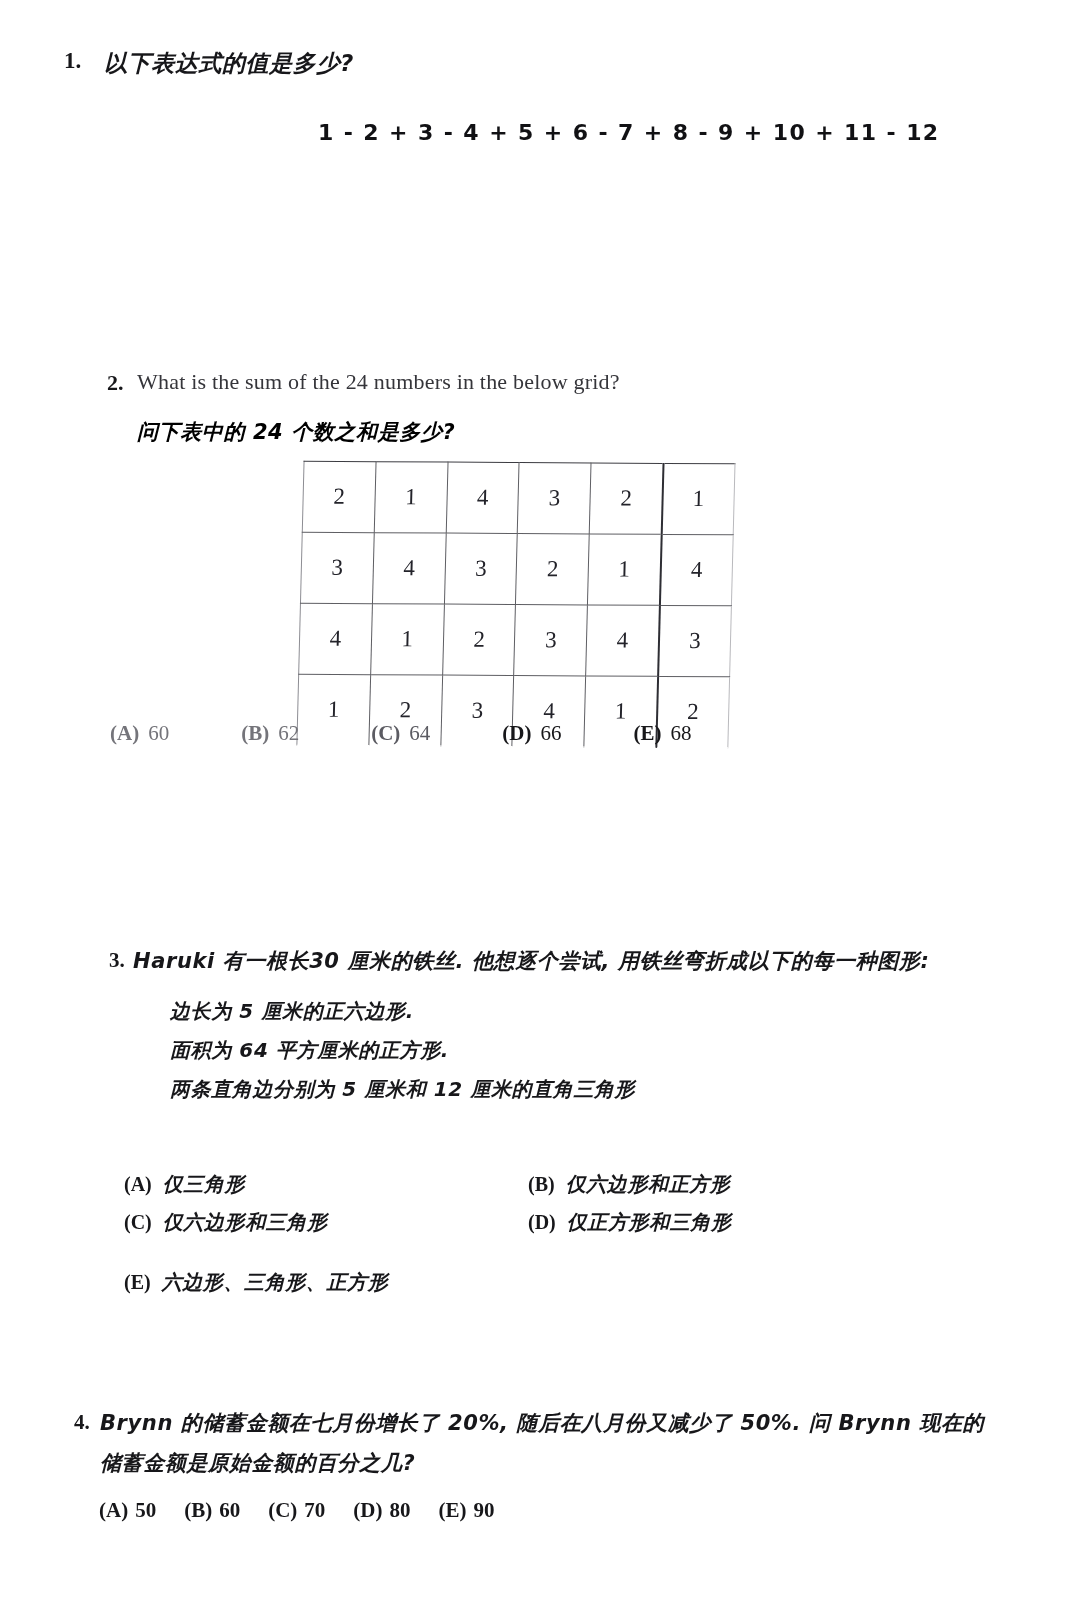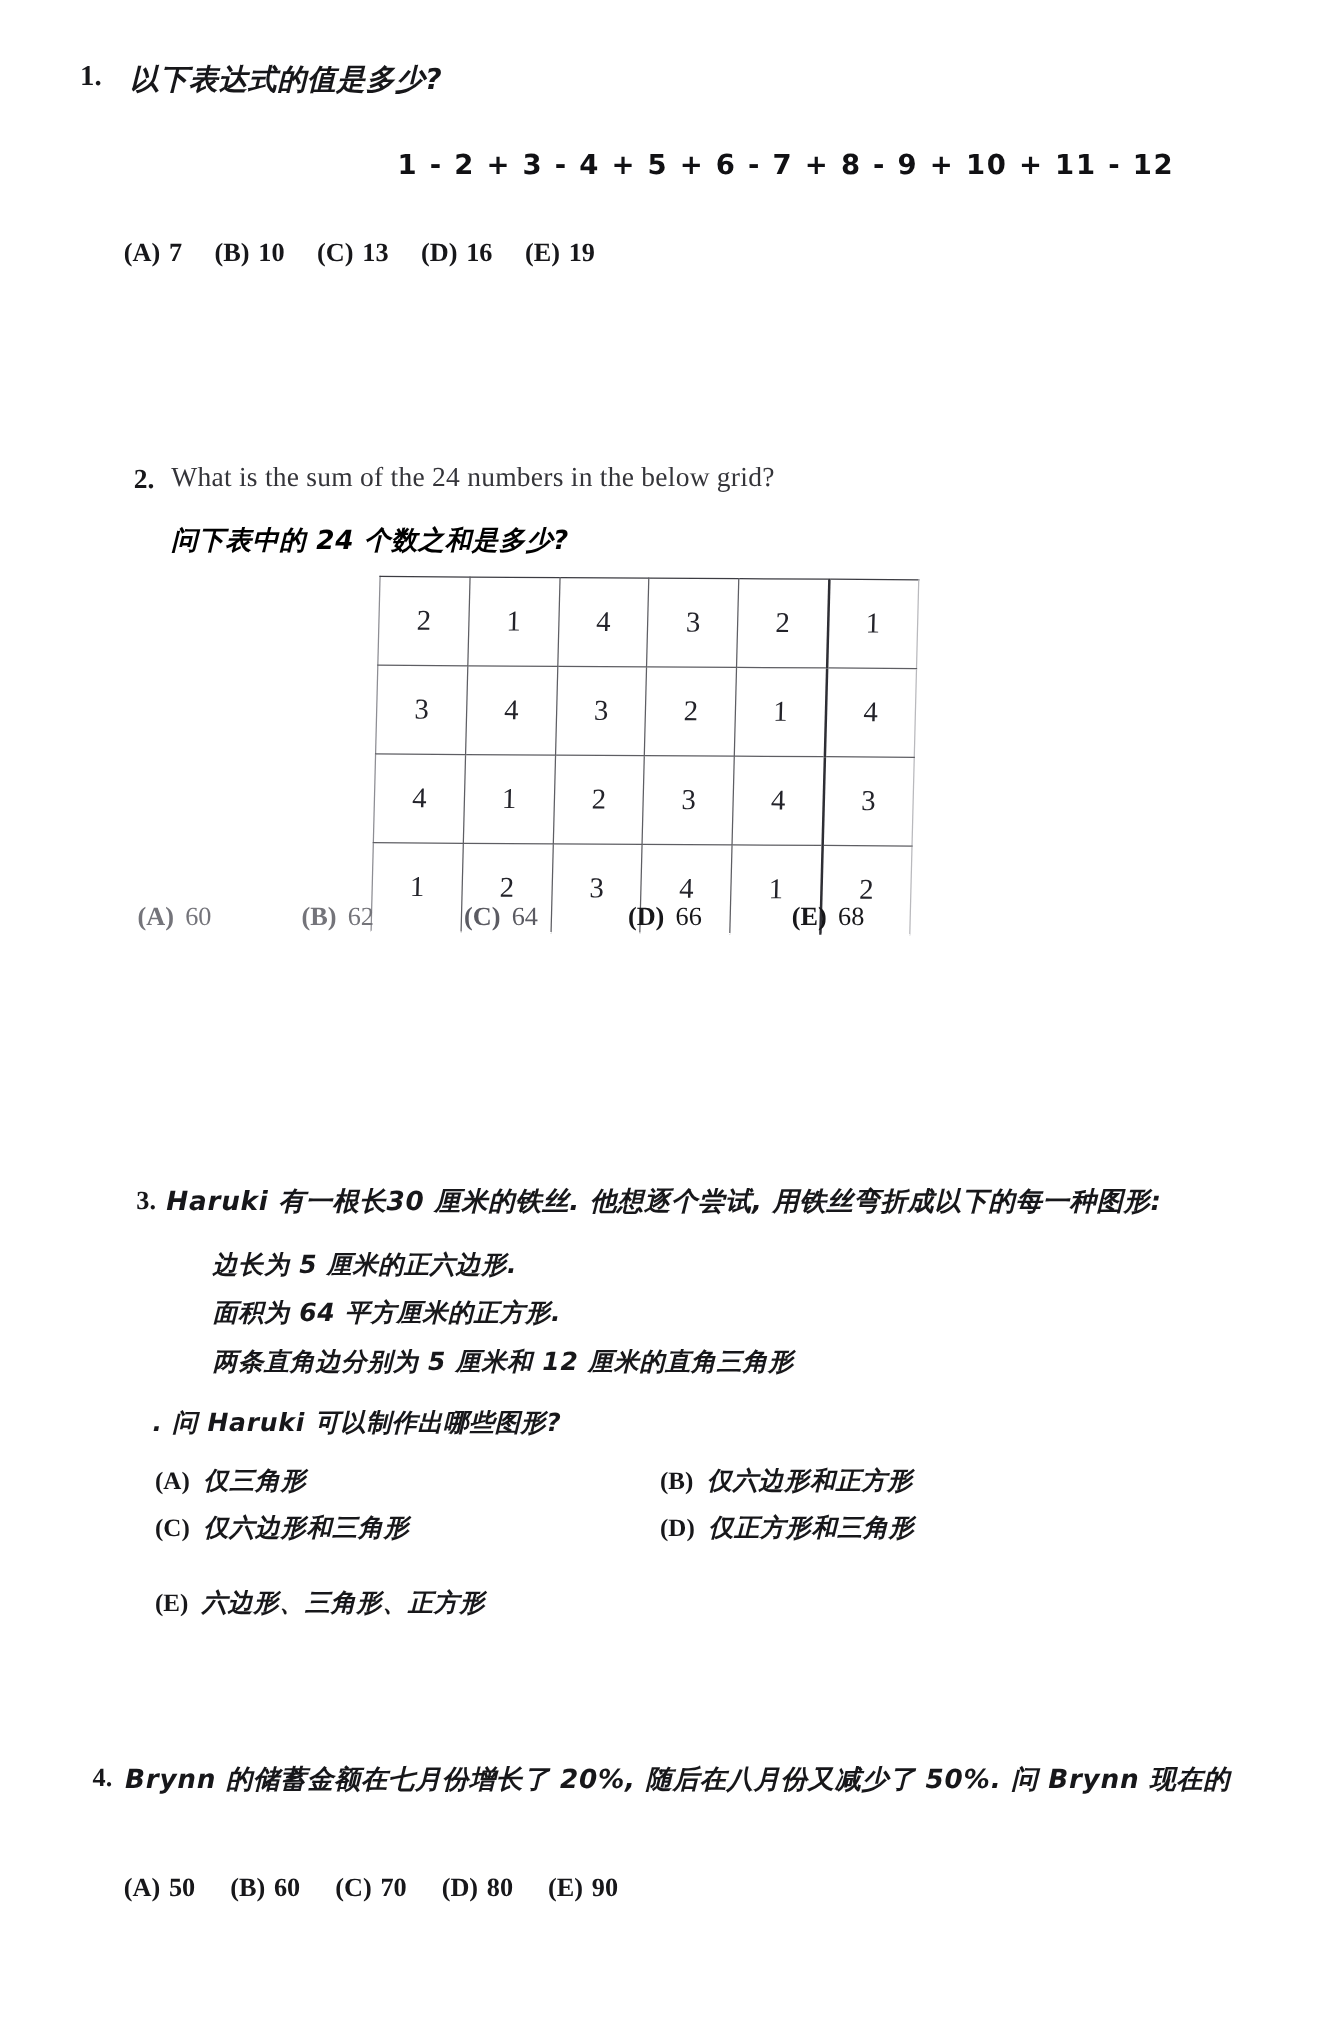--- a/index.html
+++ b/index.html
@@ -157,33 +157,20 @@
 </head>
 <body>
 
 <div class="page">
 
   <div class="blk qnum" id="q1-number">1.</div>
   <div class="blk cjk" id="q1-stem">以下表达式的值是多少?</div>
 
   <div class="blk" id="q1-expression">1 - 2 + 3 - 4 + 5 + 6 - 7 + 8 - 9 + 10 + 11 - 12</div>
 
-  <div class="blk" id="q1-choices">
-    <span class="ch">
-      <span class="lab choice-letter">(A)</span><span class="val">7</span>
-    </span><span class="ch">
-      <span class="lab choice-letter">(B)</span><span class="val">10</span>
-    </span><span class="ch">
-      <span class="lab choice-letter">(C)</span><span class="val">13</span>
-    </span><span class="ch">
-      <span class="lab choice-letter">(D)</span><span class="val">16</span>
-    </span><span class="ch">
-      <span class="lab choice-letter">(E)</span><span class="val">19</span>
-    </span>
-  </div>
 
   <div class="blk qnum" id="q2-number">2.</div>
   <div class="blk serif-en" id="q2-stem-en">What is the sum of the 24 numbers in the below grid?</div>
   <div class="blk cjk" id="q2-stem-cjk">问下表中的 24 个数之和是多少?</div>
 
   <div id="q2-grid-wrap">
     <table id="q2-grid">
       <tbody>
         <tr>
           <td>2</td>
@@ -235,40 +222,40 @@
     </span>
   </div>
 
   <div class="blk qnum" id="q3-number">3.</div>
   <div class="blk cjk" id="q3-stem">Haruki 有一根长30 厘米的铁丝. 他想逐个尝试, 用铁丝弯折成以下的每一种图形:</div>
 
   <div class="blk cjk q3-cond" id="q3-cond-0">边长为 5 厘米的正六边形.</div>
   <div class="blk cjk q3-cond" id="q3-cond-1">面积为 64 平方厘米的正方形.</div>
   <div class="blk cjk q3-cond" id="q3-cond-2">两条直角边分别为 5 厘米和 12 厘米的直角三角形</div>
 
-  <div class="blk cjk" id="q3-ask">. 问 Haruki 可以制作出哪些图形?</div>
 
   <div class="blk q3-choice" id="q3-choice-a">
     <span class="lab">(A)</span><span class="val cjk">仅三角形</span>
   </div>
   <div class="blk q3-choice" id="q3-choice-b">
     <span class="lab">(B)</span><span class="val cjk">仅六边形和正方形</span>
   </div>
   <div class="blk q3-choice" id="q3-choice-c">
     <span class="lab">(C)</span><span class="val cjk">仅六边形和三角形</span>
   </div>
   <div class="blk q3-choice" id="q3-choice-d">
     <span class="lab">(D)</span><span class="val cjk">仅正方形和三角形</span>
   </div>
   <div class="blk q3-choice" id="q3-choice-e">
     <span class="lab">(E)</span><span class="val cjk">六边形、三角形、正方形</span>
   </div>
 
   <div class="blk qnum" id="q4-number">4.</div>
   <div class="blk cjk" id="q4-line-1">Brynn 的储蓄金额在七月份增长了 20%, 随后在八月份又减少了 50%. 问 Brynn 现在的</div>
+  <div class="blk cjk" id="q4-line-2">储蓄金额是原始金额的百分之几?</div>
 
   <div class="blk" id="q4-choices">
     <span class="ch">
       <span class="lab choice-letter">(A)</span><span class="val">50</span>
     </span><span class="ch">
       <span class="lab choice-letter">(B)</span><span class="val">60</span>
     </span><span class="ch">
       <span class="lab choice-letter">(C)</span><span class="val">70</span>
     </span><span class="ch">
       <span class="lab choice-letter">(D)</span><span class="val">80</span>

